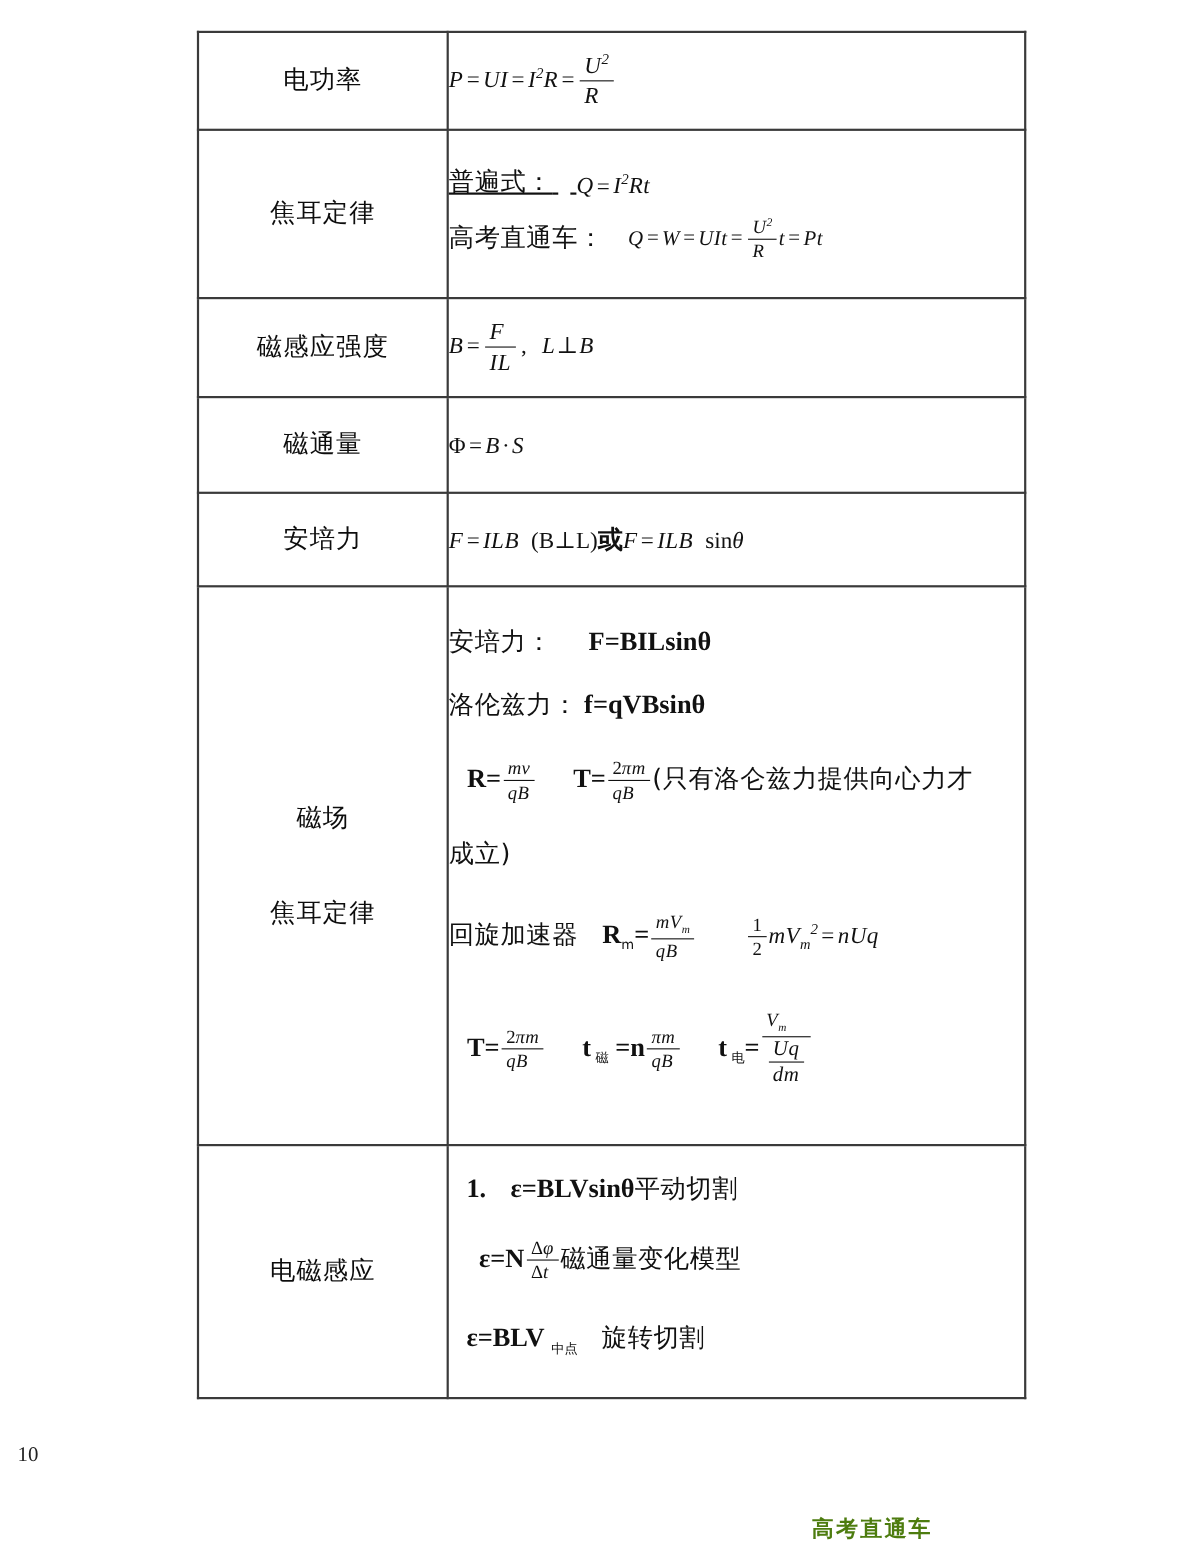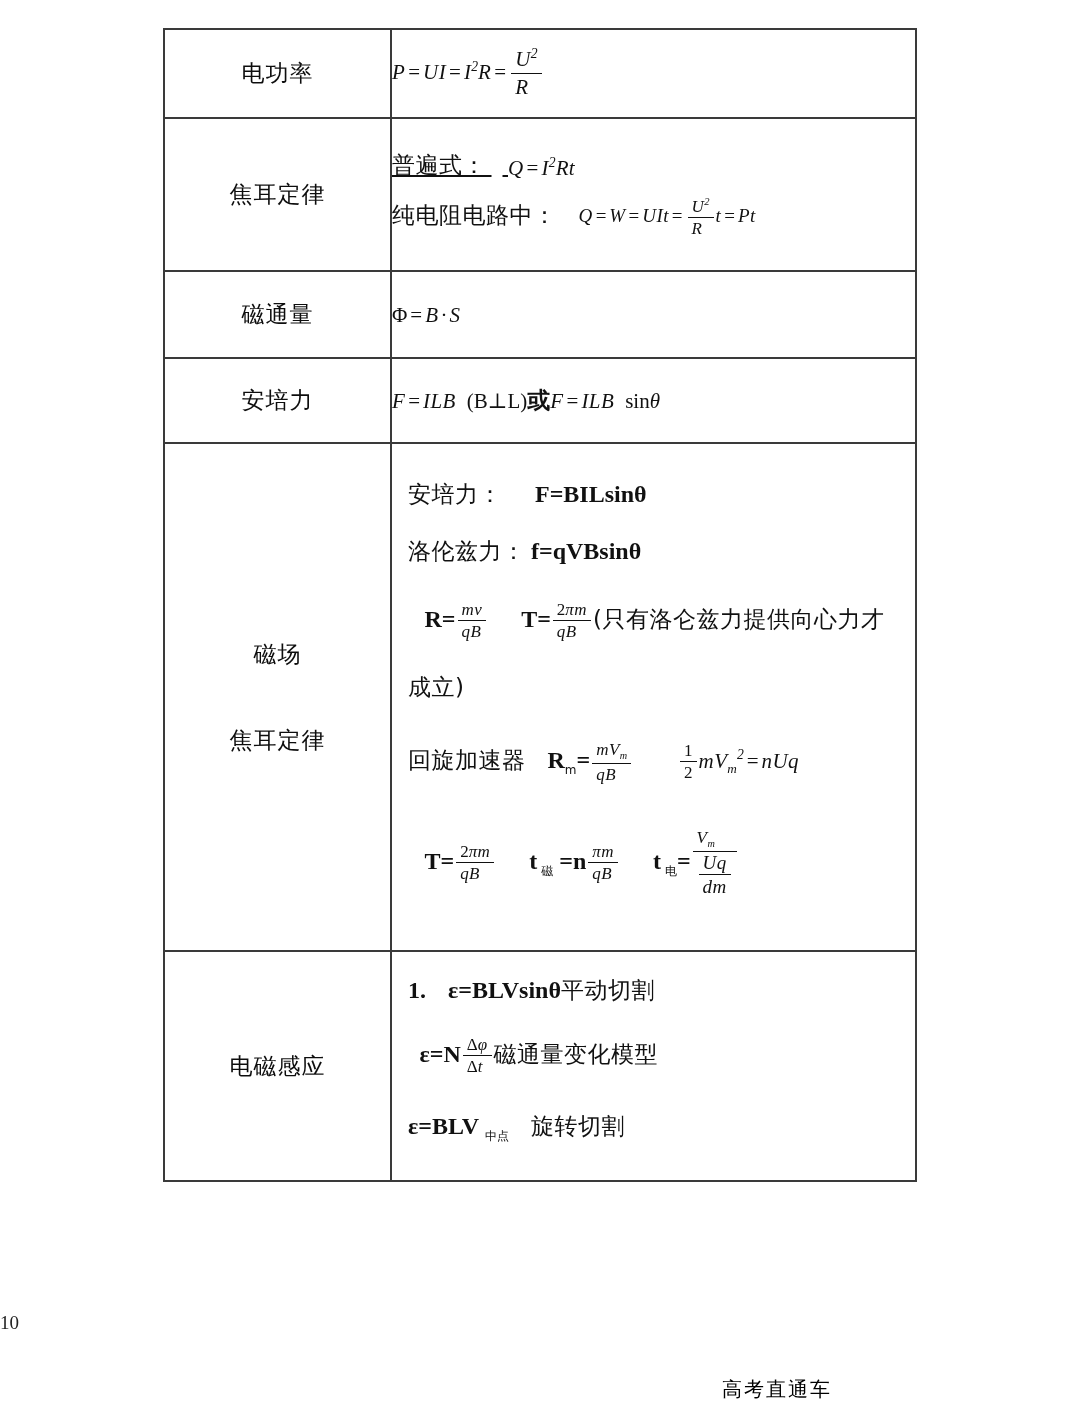--- a/index.html
+++ b/index.html
@@ -11,21 +11,21 @@
     width: 1080px;
     height: 1425px;
     position: relative;
     font-family: "Liberation Serif", "DejaVu Serif", serif;
     color: #111111;
     overflow: hidden;
   }
 
   .page {
     position: absolute;
-    left: 0; top: 0;
+    left: 16px; top: 0;
     width: 856px;
     height: 1425px;
   }
 
   table.formula-table {
     position: absolute;
     left: 163px;
     top: 28px;
     width: 752px;
     border-collapse: collapse;
@@ -154,22 +154,23 @@
     font-family: "Liberation Serif", "DejaVu Serif", serif;
     font-size: 19px;
     color: #222;
   }
   .watermark {
     position: absolute;
     right: 24px;
     top: 1376px;
     font-family: "DejaVu Sans", "Liberation Sans", sans-serif;
     font-size: 20px;
-    color: #000000;
+    color: #4d7c0f;
     letter-spacing: 2px;
+    font-weight: bold;
   }
 </style>
 </head>
 <body>
 
 <div class="page">
 
   <table class="formula-table">
     <colgroup>
         <col class="c-label">
@@ -190,29 +191,37 @@
         <td class="label-cell">焦耳定律</td>
         <td class="body-cell">
           <div class="row-line">
             <span class="cjk">普遍式：</span>
             <span class="gap-sm"></span>
             <span class="math">
               <span class="mi">Q</span><span class="mo">=</span><span class="mi">I</span><sup class="exp">2</sup><span class="mi">Rt</span>
             </span>
           </div>
           <div class="row-line">
-            <span class="cjk">纯电阻电路中：</span>
+            <span class="cjk">高考直通车：</span>
             <span class="gap-sm"></span>
             <span class="math" style="font-size:19px;">
               <span class="mi" style="font-size:19px;">Q</span><span class="mo" style="font-size:19px;">=</span><span class="mi" style="font-size:19px;">W</span><span class="mo" style="font-size:19px;">=</span><span class="mi" style="font-size:19px;">UIt</span><span class="mo" style="font-size:19px;">=</span><span class="frac sm"><span class="num"><span class="mi">U</span><sup class="exp">2</sup></span><span class="den"><span class="mi">R</span></span></span><span class="mi" style="font-size:19px;">t</span><span class="mo" style="font-size:19px;">=</span><span class="mi" style="font-size:19px;">Pt</span>
             </span>
           </div>
         </td>
       </tr>
 
+      <tr style="height:90px;">
+        <td class="label-cell">磁感应强度</td>
+        <td class="body-cell">
+          <span class="math">
+            <span class="mi">B</span><span class="mo">=</span><span class="frac"><span class="num"><span class="mi">F</span></span><span class="den"><span class="mi">IL</span></span></span><span class="mo">,</span><span class="gap-sm"></span><span class="mi">L</span><span class="mo" style="padding:0 1px;">⊥</span><span class="mi">B</span>
+          </span>
+        </td>
+      </tr>
 
       <tr style="height:87px;">
         <td class="label-cell">磁通量</td>
         <td class="body-cell">
           <span class="math">
             <span class="mn">Φ</span><span class="mo">=</span><span class="mi">B</span><span class="mo" style="padding:0 2px;">·</span><span class="mi">S</span>
           </span>
         </td>
       </tr>
 
@@ -224,21 +233,21 @@
           </span>
         </td>
       </tr>
 
       <tr style="height:508px;">
         <td class="label-cell">
           <span class="lbl-line">磁场</span>
           <span style="display:block;height:46px;"></span>
           <span class="lbl-line">焦耳定律</span>
         </td>
-        <td class="body-cell" style="padding-left:16px;border-radius:31px;">
+        <td class="body-cell" style="border-radius:31px;">
 
           <div class="blk-line" style="margin-top:10px;">
             <span class="cjk">安培力：</span>
             <span class="gap-md"></span>
             <span class="bold-math">F=BILsinθ</span>
           </div>
 
           <div class="blk-line">
             <span class="cjk">洛伦兹力：</span>
             <span class="bold-math"><span>f=qVBsin</span>θ</span>

